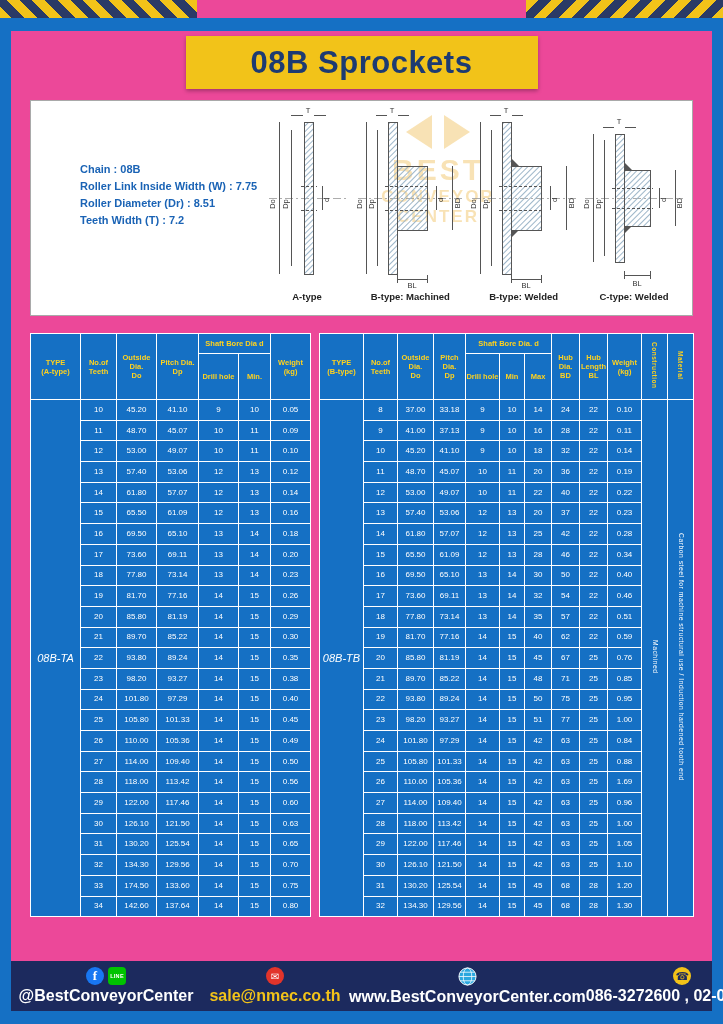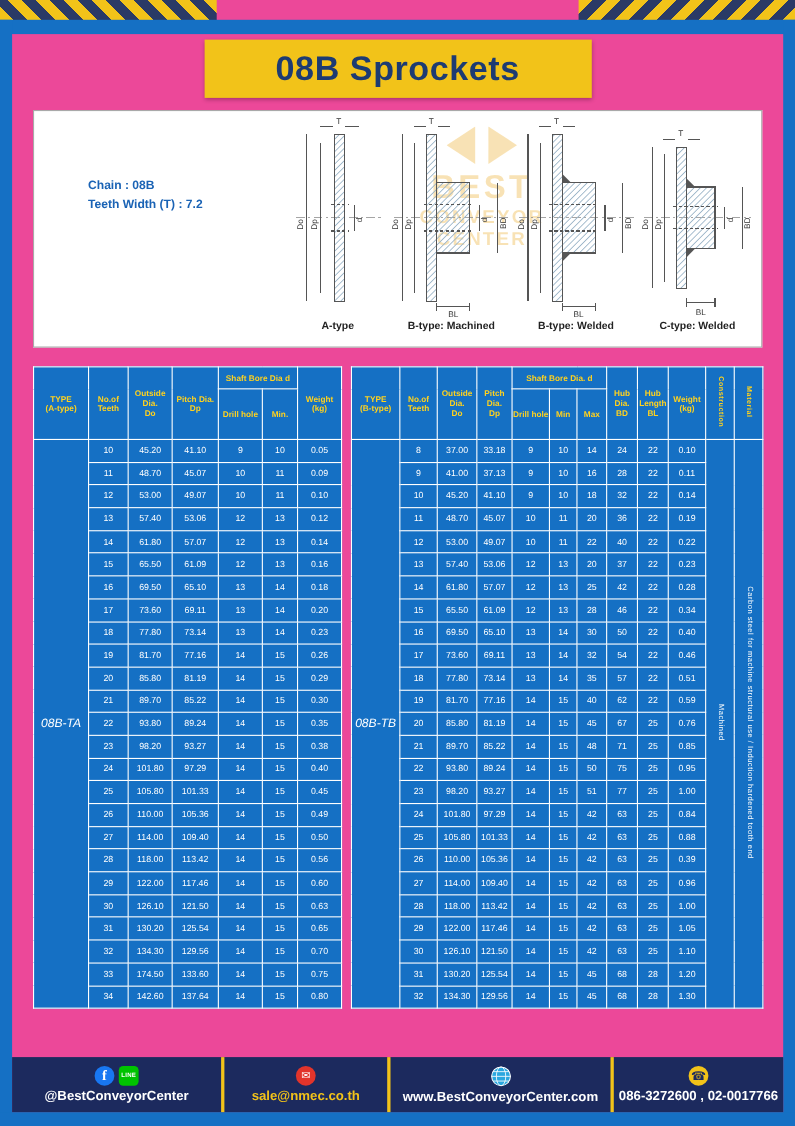--- a/index.html
+++ b/index.html
@@ -47,21 +47,21 @@
   .vert { writing-mode:vertical-rl; display:inline-block; white-space:nowrap; letter-spacing:.5px; }
   th .vert { font-size:6.5px; }
   td .vert { font-size:6.8px; color:#fff; }
 
   
   .footer { position:absolute; left:11px; right:11px; bottom:13px; height:50px; background:#1c2a5e;
             display:flex; align-items:stretch; }
   .fcell { display:flex; flex-direction:column; align-items:center; justify-content:center; gap:2px; }
   .fcell .ficons { display:flex; gap:4px; align-items:center; }
   .fdiv { width:3px; background:#f2c319; }
-  .flabel { font-size:12px; font-weight:bold; white-space:nowrap;text-align:center; }
+  .flabel { font-size:16px; font-weight:bold; white-space:nowrap;text-align:center; }
   .flabel.white { color:#fff; } .flabel.yellow { color:#f2c319; }
   .icon-circle { display:inline-flex; align-items:center; justify-content:center; width:18px; height:18px; border-radius:50%; }
   .fb-icon { background:#1877f2; color:#fff; font-family:"Liberation Serif",serif; font-weight:bold; font-size:13px; }
   .line-icon { display:inline-flex; align-items:center; justify-content:center; width:18px; height:18px; border-radius:4px;
                background:#00c300; color:#fff; font-weight:bold; font-size:5.5px; letter-spacing:.3px; }
   .mail-icon { background:#e2342b; color:#fff; font-size:10px; }
   .phone-icon { background:#f2c319; color:#1c2a5e; font-size:11px; }
 
   .w1 { flex:0 0 190px; } .w2 { flex:0 0 148px; } .w3 { flex:0 0 200px; } .w4 { flex:1; }
 </style>
@@ -87,20 +87,22 @@
         <polygon points="0,17 26,0 26,34" fill="#eba81c"></polygon>
         <polygon points="64,17 38,0 38,34" fill="#eba81c"></polygon>
       </svg>
       <div class="wm-big">BEST</div>
       <div class="wm-small">CONVEYOR</div>
       <div class="wm-small">CENTER</div>
     </div>
 
     <div class="specs">
       <div>Chain  : 08B</div>
+      <div>Roller Link Inside Width (W) :  7.75</div>
+      <div>Roller Diameter (Dr) : 8.51</div>
       <div>Teeth Width (T)  :  7.2</div>
     </div>
 
     <div class="drawings">
 
       <figure>
         <svg class="draw-svg" width="92" height="182" viewBox="0 0 92 182">
           <defs>
             <pattern id="h" width="4" height="4" patternUnits="userSpaceOnUse" patternTransform="rotate(45)">
               <line x1="0" y1="0" x2="0" y2="4" stroke="#9db6c9" stroke-width="1"></line>
@@ -694,21 +696,21 @@
           </tr>
           <tr>
             <td>26</td>
             <td>110.00</td>
             <td>105.36</td>
             <td>14</td>
             <td>15</td>
             <td>42</td>
             <td>63</td>
             <td>25</td>
-            <td>0.39</td>
+            <td>1.69</td>
           </tr>
           <tr>
             <td>27</td>
             <td>114.00</td>
             <td>109.40</td>
             <td>14</td>
             <td>15</td>
             <td>42</td>
             <td>63</td>
             <td>25</td>

